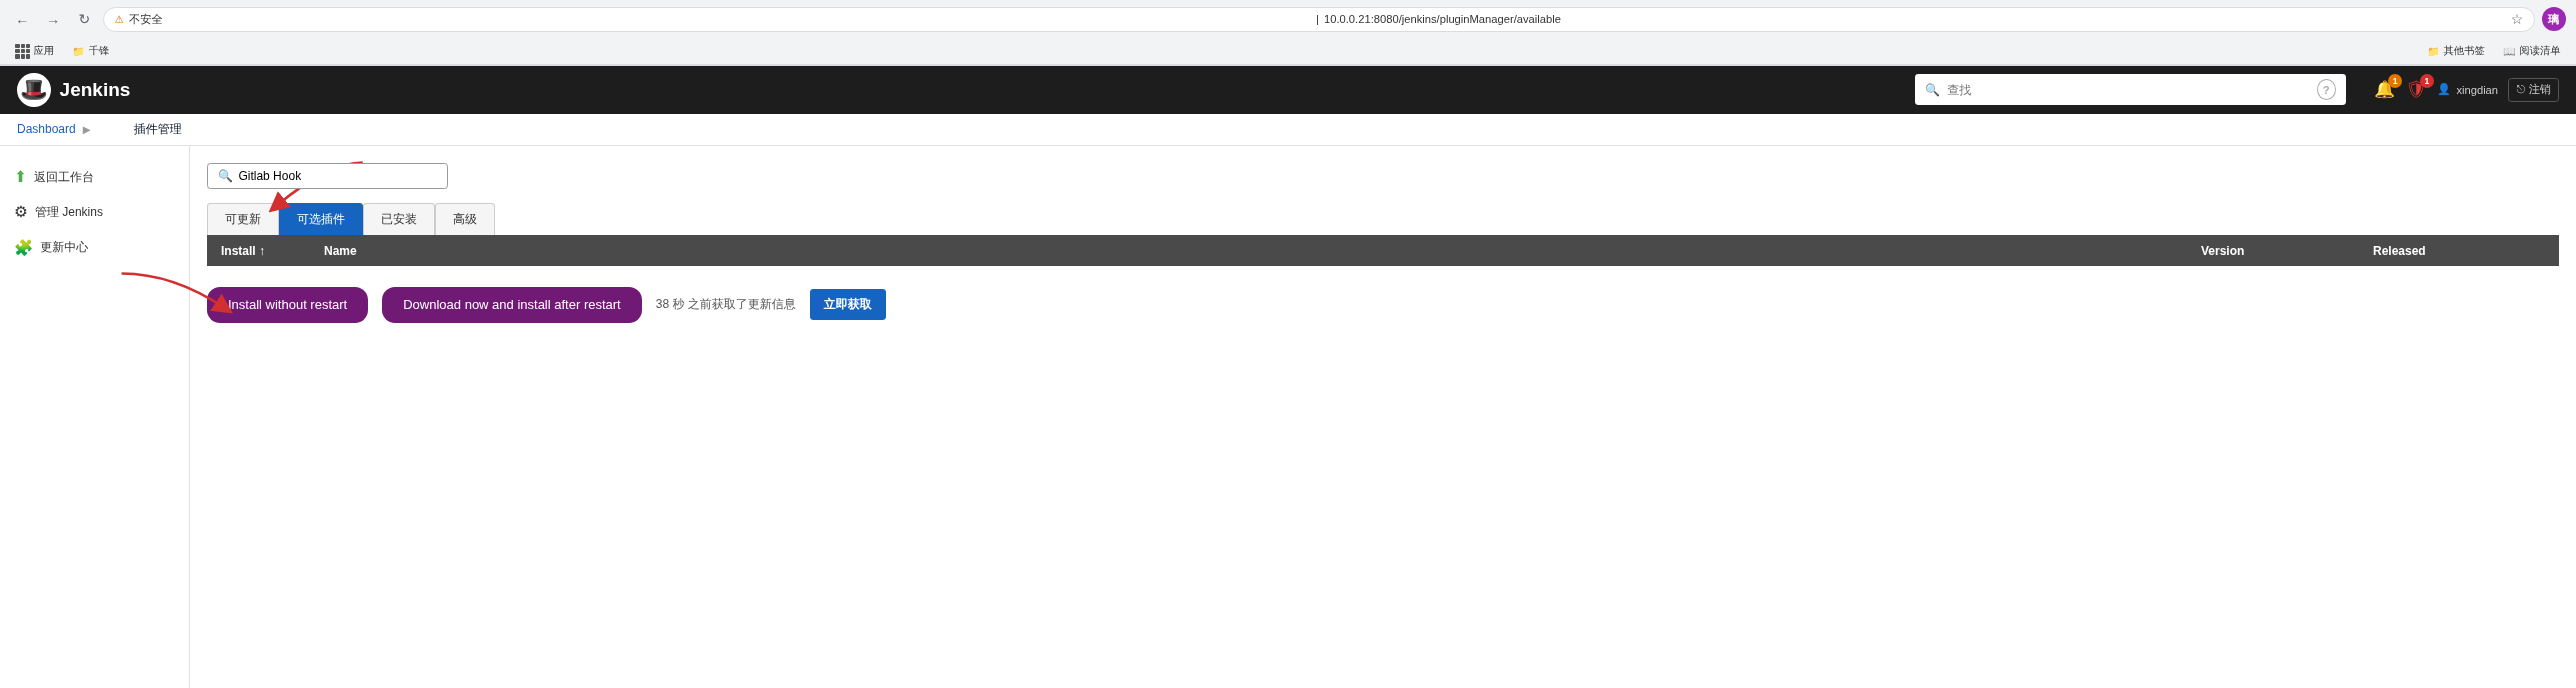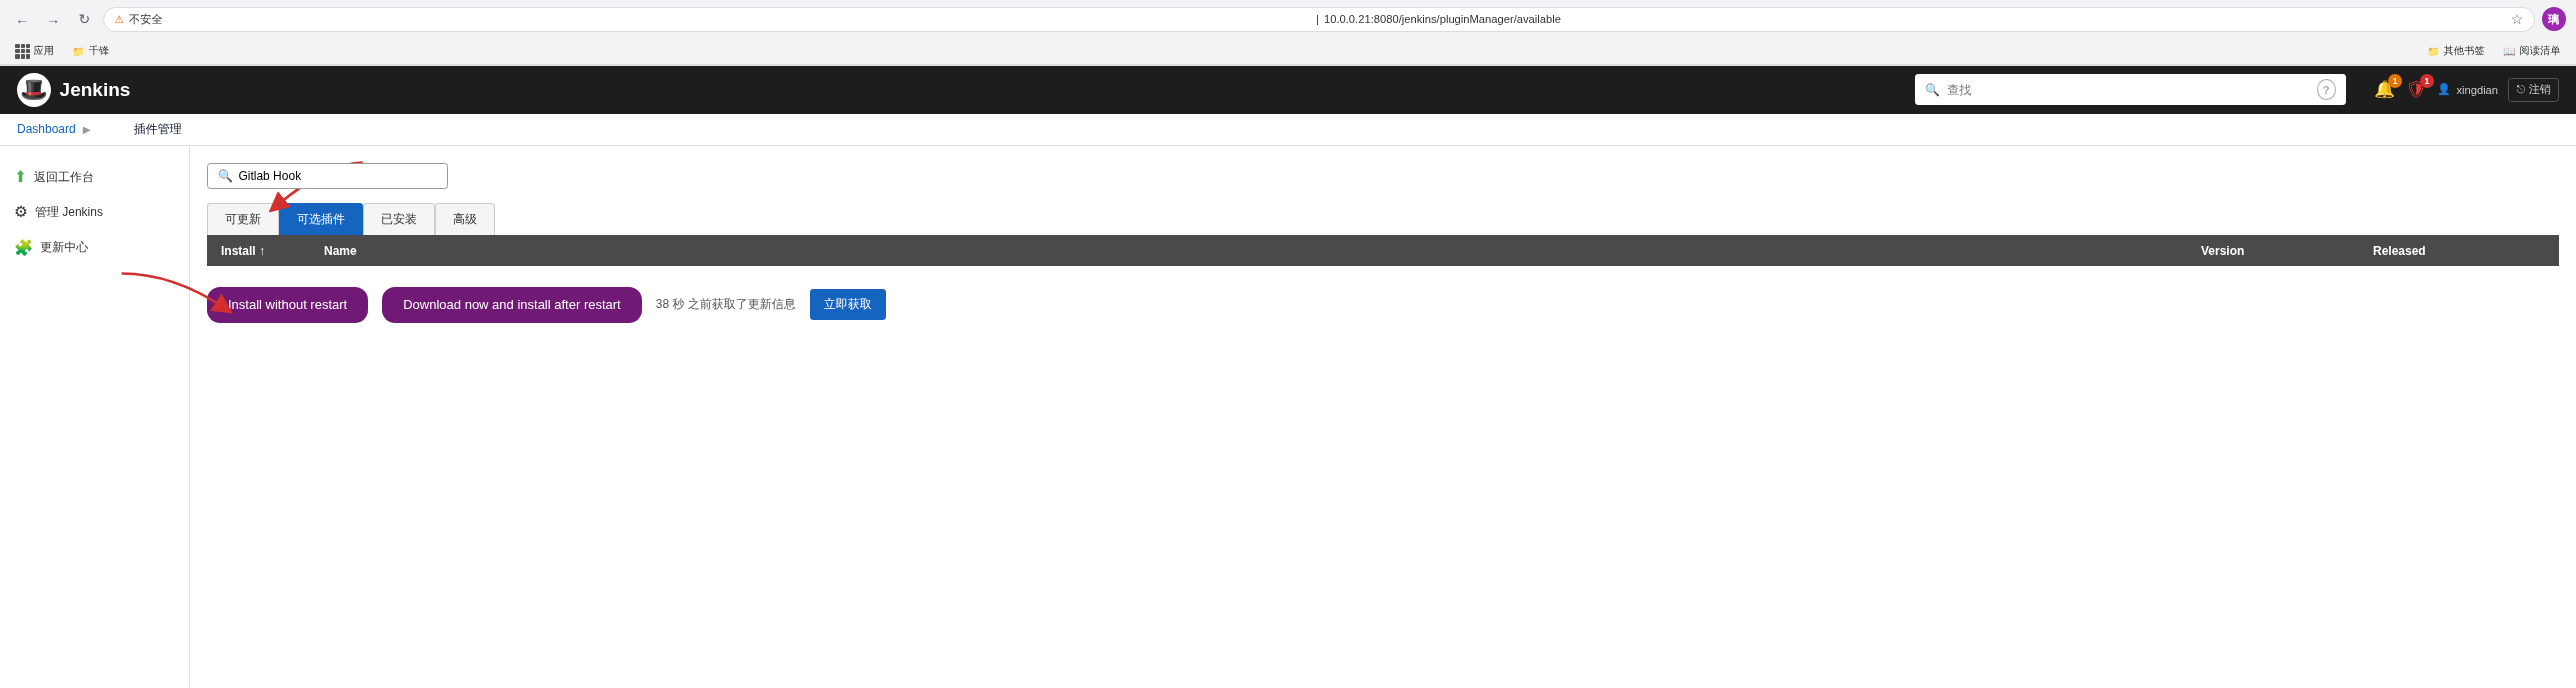--- a/index.html
+++ b/index.html
@@ -202,20 +202,21 @@
       border: none; border-radius: 13px;
       padding: 10.3px 21px; cursor: pointer;
       font-size: 13px; font-weight: 500;
     }
     .btn-info-text { color: #555; font-size: 12px; }
     .btn-link {
       background: #1565c0; color: #fff;
       border: none; border-radius: 3.4px;
       padding: 7px 14px; cursor: pointer;
       font-size: 12px;
+      font-weight: bold;
     }
 
     
     .red-arrow {
       position: absolute;
       pointer-events: none;
     }
   </style>
 </head>
 <body>

